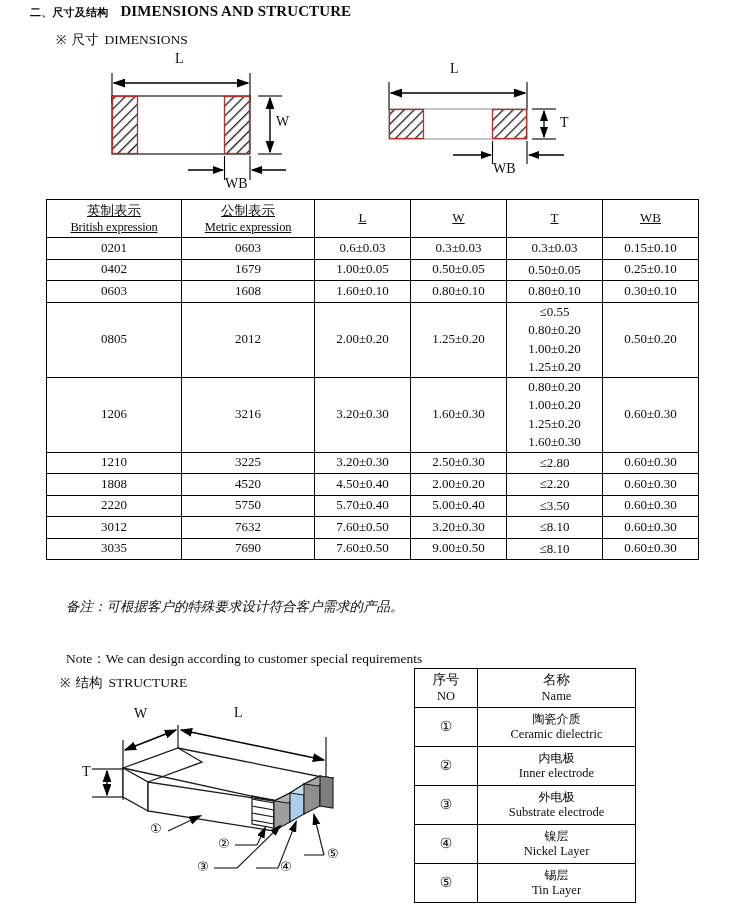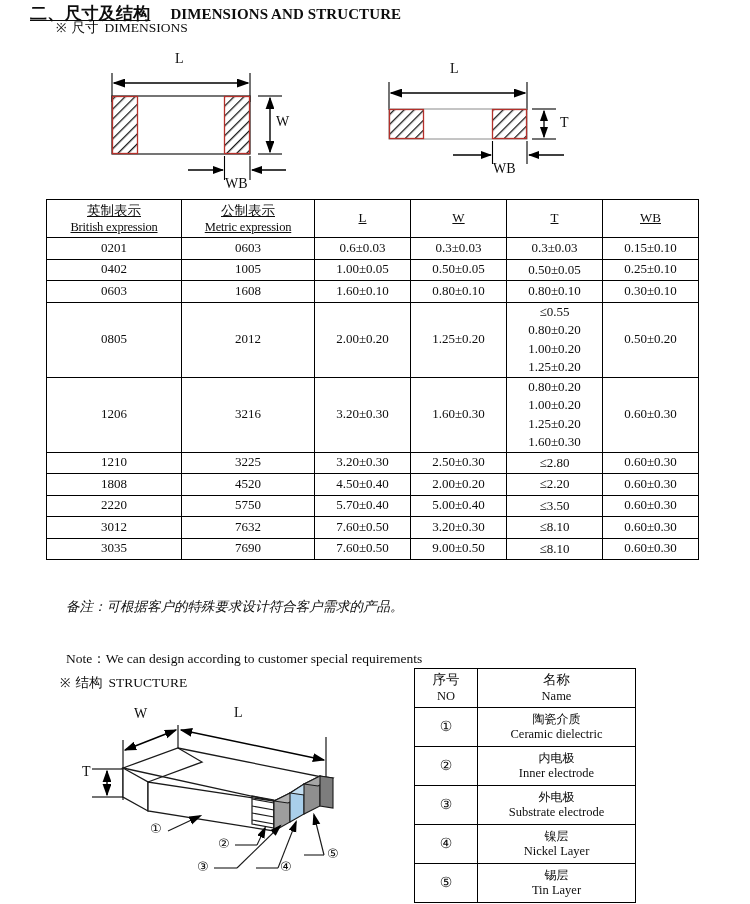--- a/index.html
+++ b/index.html
@@ -11,32 +11,32 @@
     position:relative;
     overflow:hidden;
   }
   
   .sec-title{
     position:absolute;left:30px;top:2px;
     font-family:"Liberation Serif",serif;
     font-weight:bold;font-size:15.5px;letter-spacing:.2px;
     white-space:nowrap;
   }
-  .sec-title .cn{font-size:17px;text-decoration:underline;}
-  .sec-title .en{margin-left:20px;font-size:15px;letter-spacing:.1px;}
+  .sec-title .cn{font-size:11px;}
+  .sec-title .en{margin-left:12px;font-size:15px;letter-spacing:.1px;}
 
   .sub-head{
     position:absolute;
     font-size:13.5px;white-space:nowrap;
   }
   .sub-head .mark{font-size:12.5px;}
   .sub-head .cn{margin-left:5px;}
   .sub-head .en{margin-left:6px;}
 
-  #dims-head{left:56px;top:19px;}
+  #dims-head{left:56px;top:31px;}
   #struct-head{left:60px;top:674px;}
 
   
   .diagram{position:absolute;}
   .dim-label{
     position:absolute;font-size:14px;font-family:"Liberation Serif",serif;
   }
   
   #dim-table{
     position:absolute;left:46px;top:199px;
@@ -205,21 +205,21 @@
         <td>0603</td>
         <td>0.6±0.03</td>
         <td>0.3±0.03</td>
         <td class="multi">
           <span>0.3±0.03</span>
         </td>
         <td>0.15±0.10</td>
       </tr>
       <tr>
         <td>0402</td>
-        <td>1005</td>
+        <td>1679</td>
         <td>1.00±0.05</td>
         <td>0.50±0.05</td>
         <td class="multi">
           <span>0.50±0.05</span>
         </td>
         <td>0.25±0.10</td>
       </tr>
       <tr>
         <td>0603</td>
         <td>1608</td>

